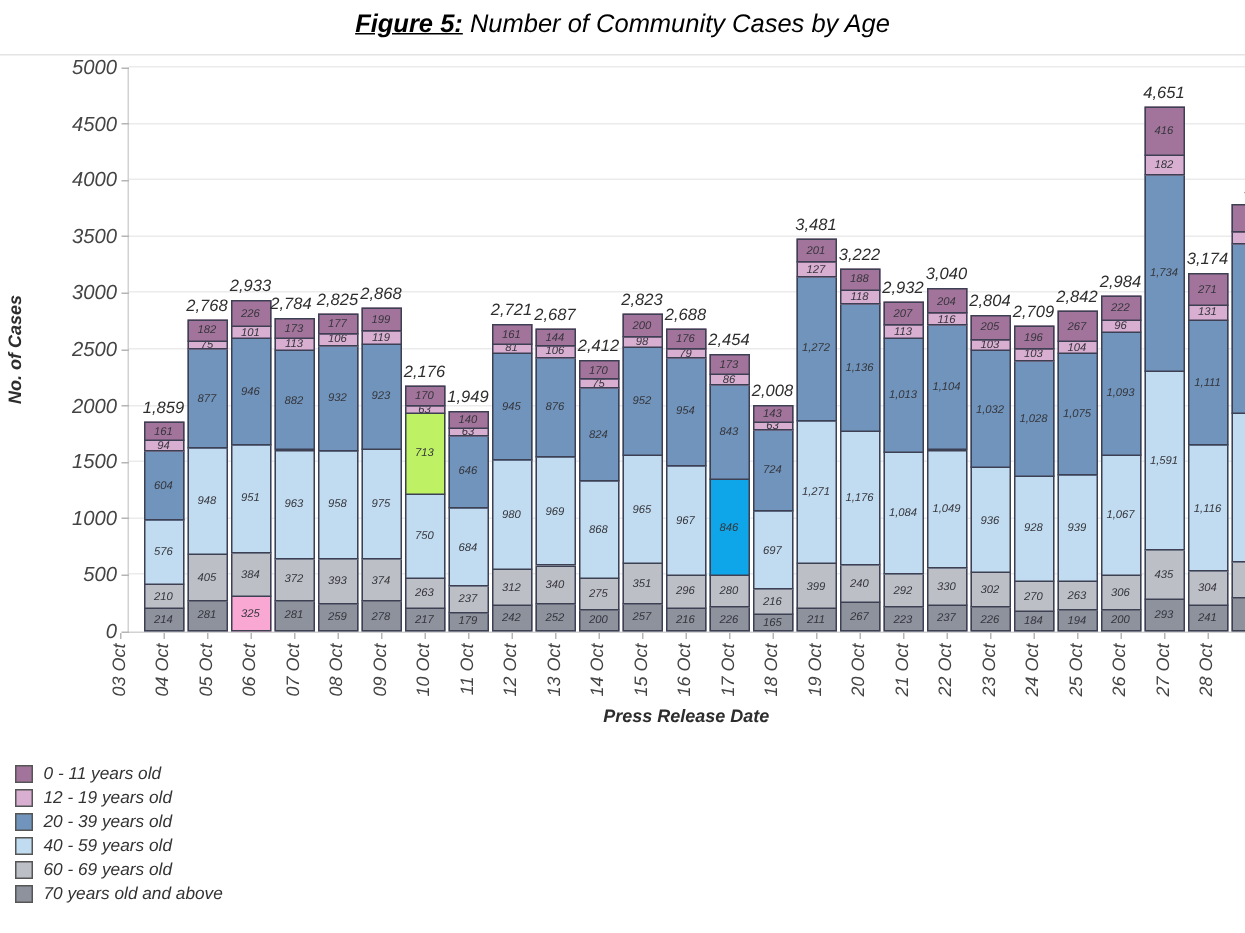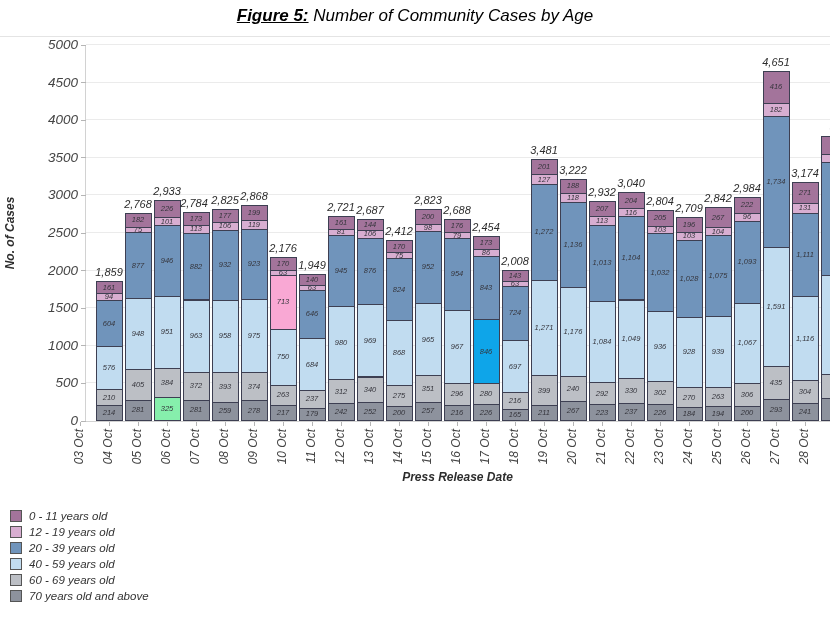--- a/index.html
+++ b/index.html
@@ -108,21 +108,21 @@
       <div class="bar-seg" style="left: 38.5px; width: 27px; bottom: 121.877px; height: 66.9504px; background: rgb(112, 148, 187);">
         <span class="seg-label">877</span>
       </div>
       <div class="bar-seg" style="left: 38.5px; width: 27px; bottom: 187.827px; height: 6.64px; background: rgb(216, 174, 209);">
         <span class="seg-label">75</span>
       </div>
       <div class="bar-seg" style="left: 38.5px; width: 27px; bottom: 193.467px; height: 14.6864px; background: rgb(163, 116, 155);">
         <span class="seg-label">182</span>
       </div>
       <div class="bar-total" style="left: 12px; top: 152.846px;">2,768</div>
-      <div class="bar-seg" style="left: 67.5px; width: 27px; bottom: 0px; height: 24.44px; background: #86efac;">
+      <div class="bar-seg" style="left: 67.5px; width: 27px; bottom: 0px; height: 24.44px; background: #f9a8d4;">
         <span class="seg-label">325</span>
       </div>
       <div class="bar-seg" style="left: 67.5px; width: 27px; bottom: 23.44px; height: 29.8768px; background: rgb(188, 191, 197);">
         <span class="seg-label">384</span>
       </div>
       <div class="bar-seg" style="left: 67.5px; width: 27px; bottom: 52.3168px; height: 72.5152px; background: rgb(193, 220, 240);">
         <span class="seg-label">951</span>
       </div>
       <div class="bar-seg" style="left: 67.5px; width: 27px; bottom: 123.832px; height: 72.1392px; background: rgb(112, 148, 187);">
         <span class="seg-label">946</span>
@@ -193,21 +193,21 @@
       <div class="bar-total" style="left: 128px; top: 145.326px;">2,868</div>
       <div class="bar-seg" style="left: 183.5px; width: 27px; bottom: 0px; height: 16.3184px; background: rgb(141, 146, 157);">
         <span class="seg-label">217</span>
       </div>
       <div class="bar-seg" style="left: 183.5px; width: 27px; bottom: 15.3184px; height: 20.7776px; background: rgb(188, 191, 197);">
         <span class="seg-label">263</span>
       </div>
       <div class="bar-seg" style="left: 183.5px; width: 27px; bottom: 35.096px; height: 57.4px; background: rgb(193, 220, 240);">
         <span class="seg-label">750</span>
       </div>
-      <div class="bar-seg" style="left: 183.5px; width: 27px; bottom: 91.496px; height: 54.6176px; background: #f9a8d4;">
+      <div class="bar-seg" style="left: 183.5px; width: 27px; bottom: 91.496px; height: 54.6176px; background: #bef264;">
         <span class="seg-label">713</span>
       </div>
       <div class="bar-seg" style="left: 183.5px; width: 27px; bottom: 145.114px; height: 5.7376px; background: rgb(216, 174, 209);">
         <span class="seg-label">63</span>
       </div>
       <div class="bar-seg" style="left: 183.5px; width: 27px; bottom: 149.851px; height: 13.784px; background: rgb(163, 116, 155);">
         <span class="seg-label">170</span>
       </div>
       <div class="bar-total" style="left: 157px; top: 197.365px;">2,176</div>
       <div class="bar-seg" style="left: 212.5px; width: 27px; bottom: 0px; height: 13.4608px; background: rgb(141, 146, 157);">

